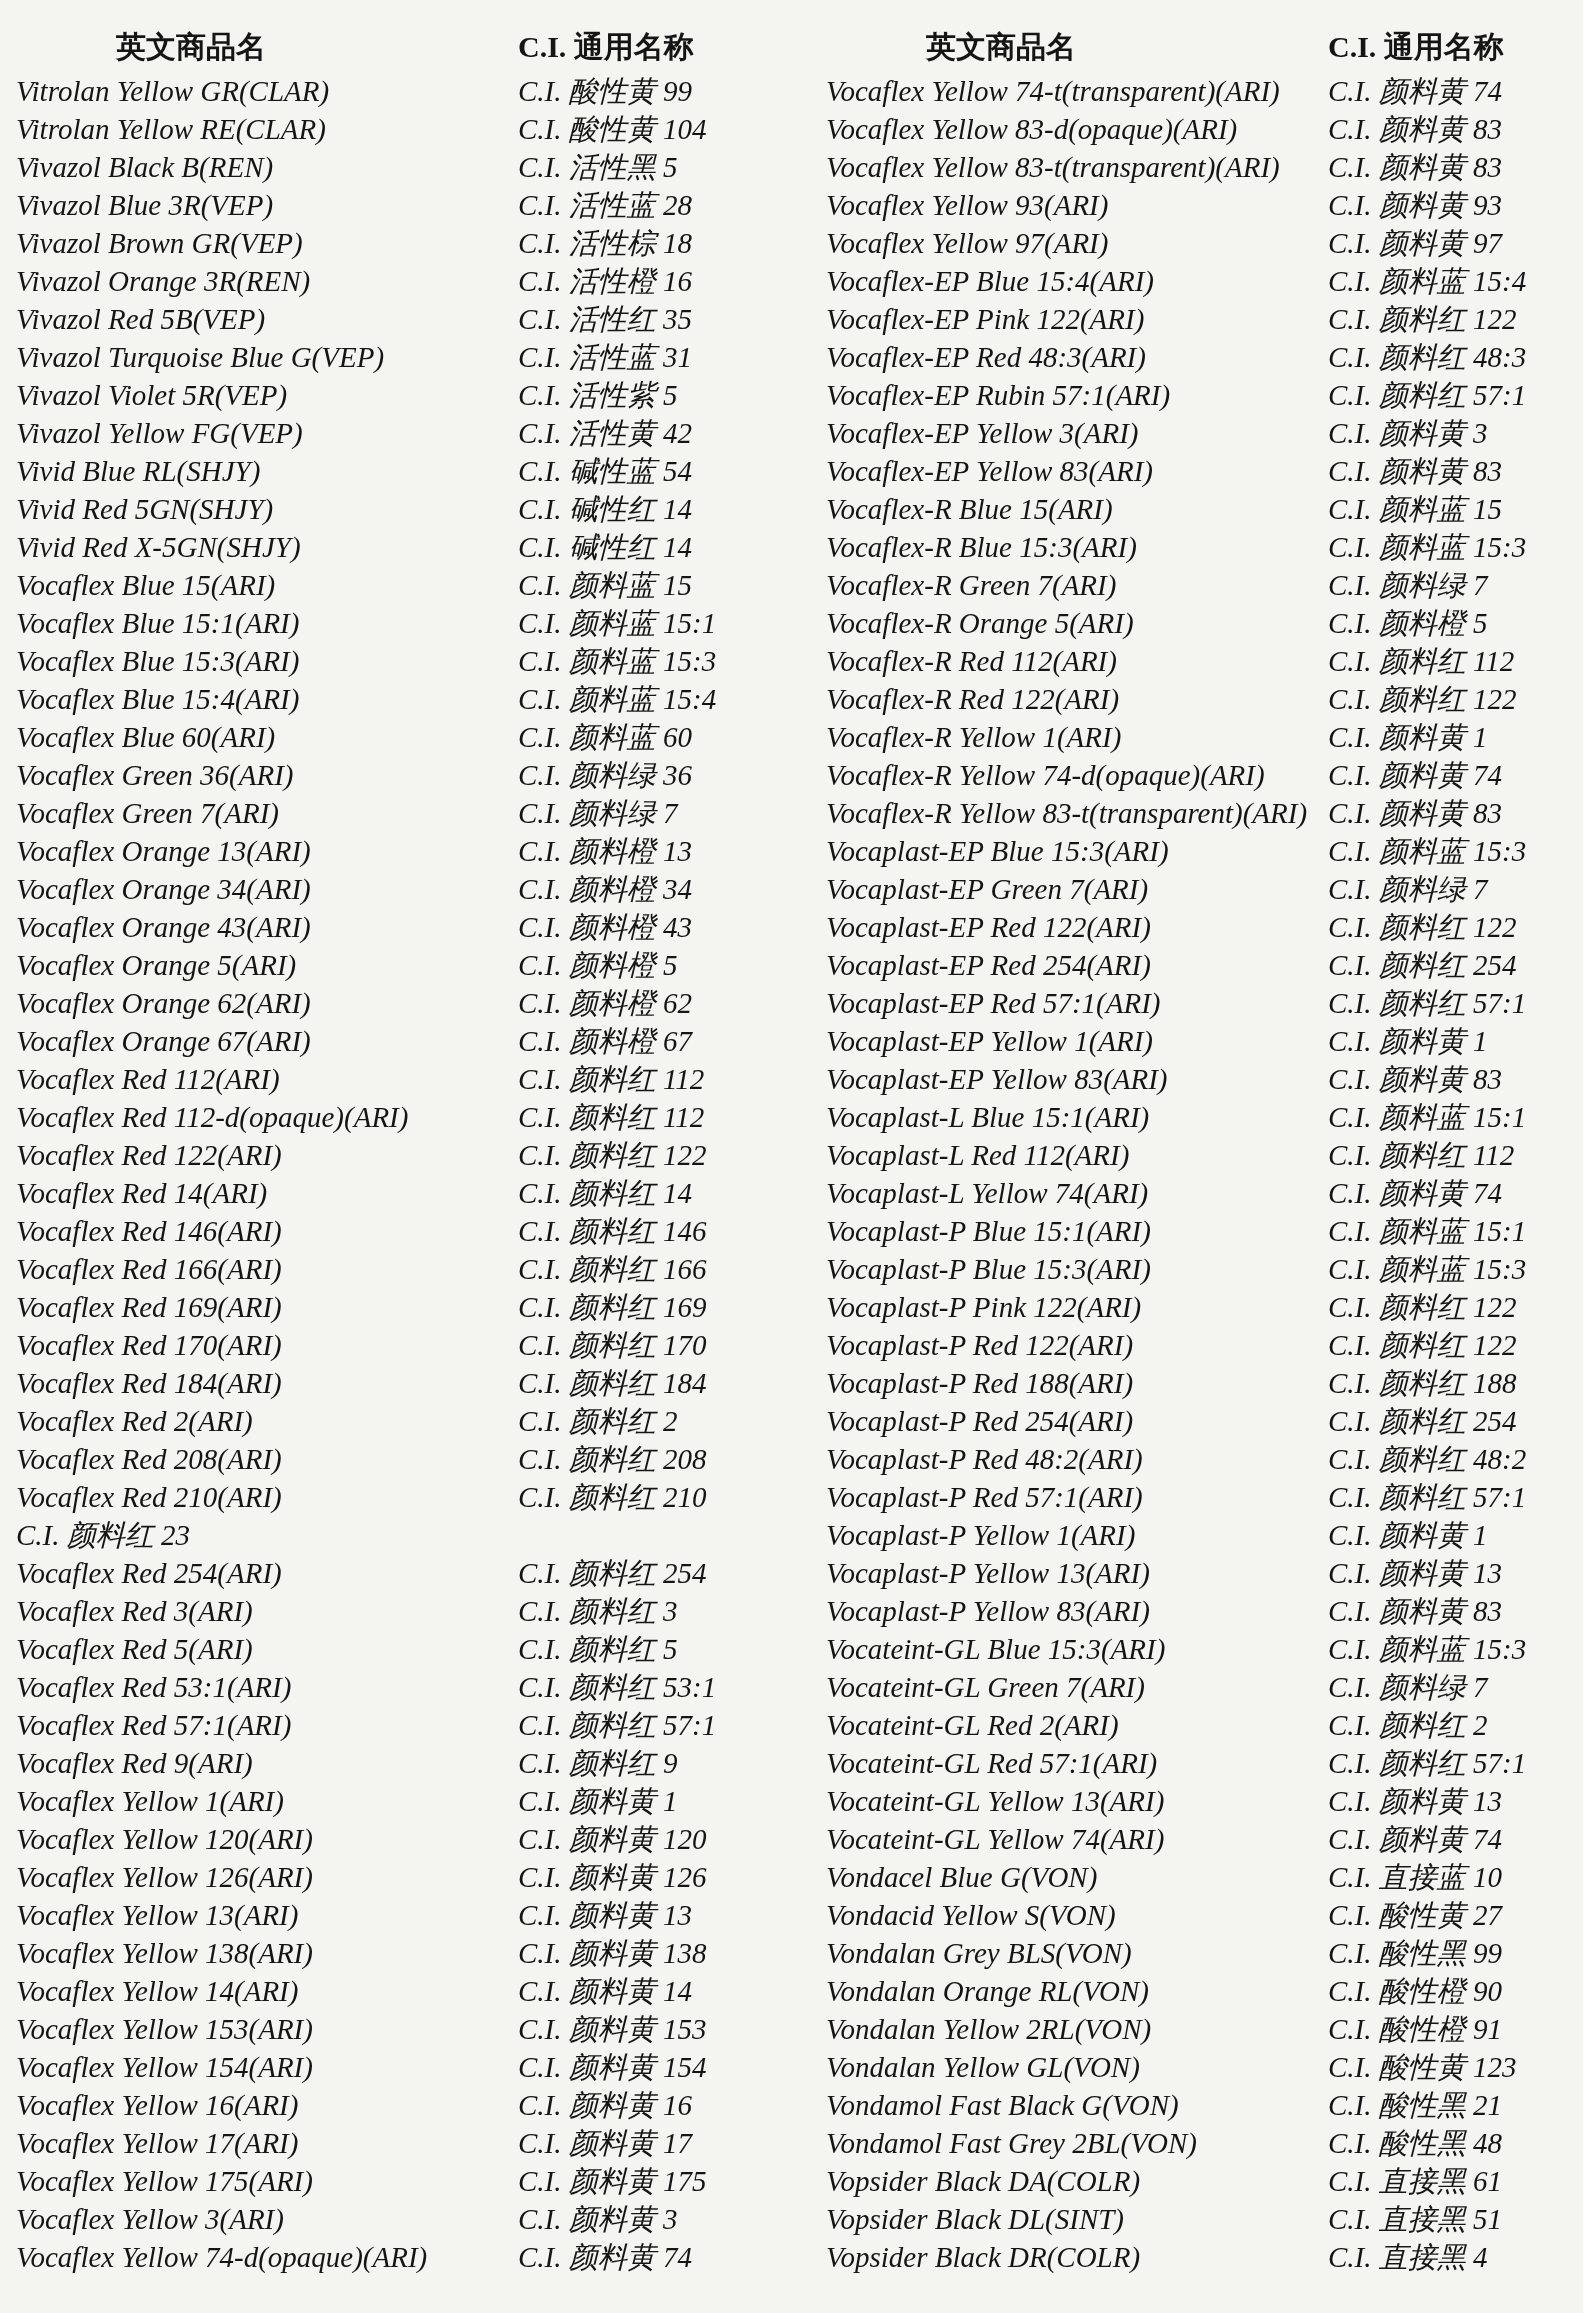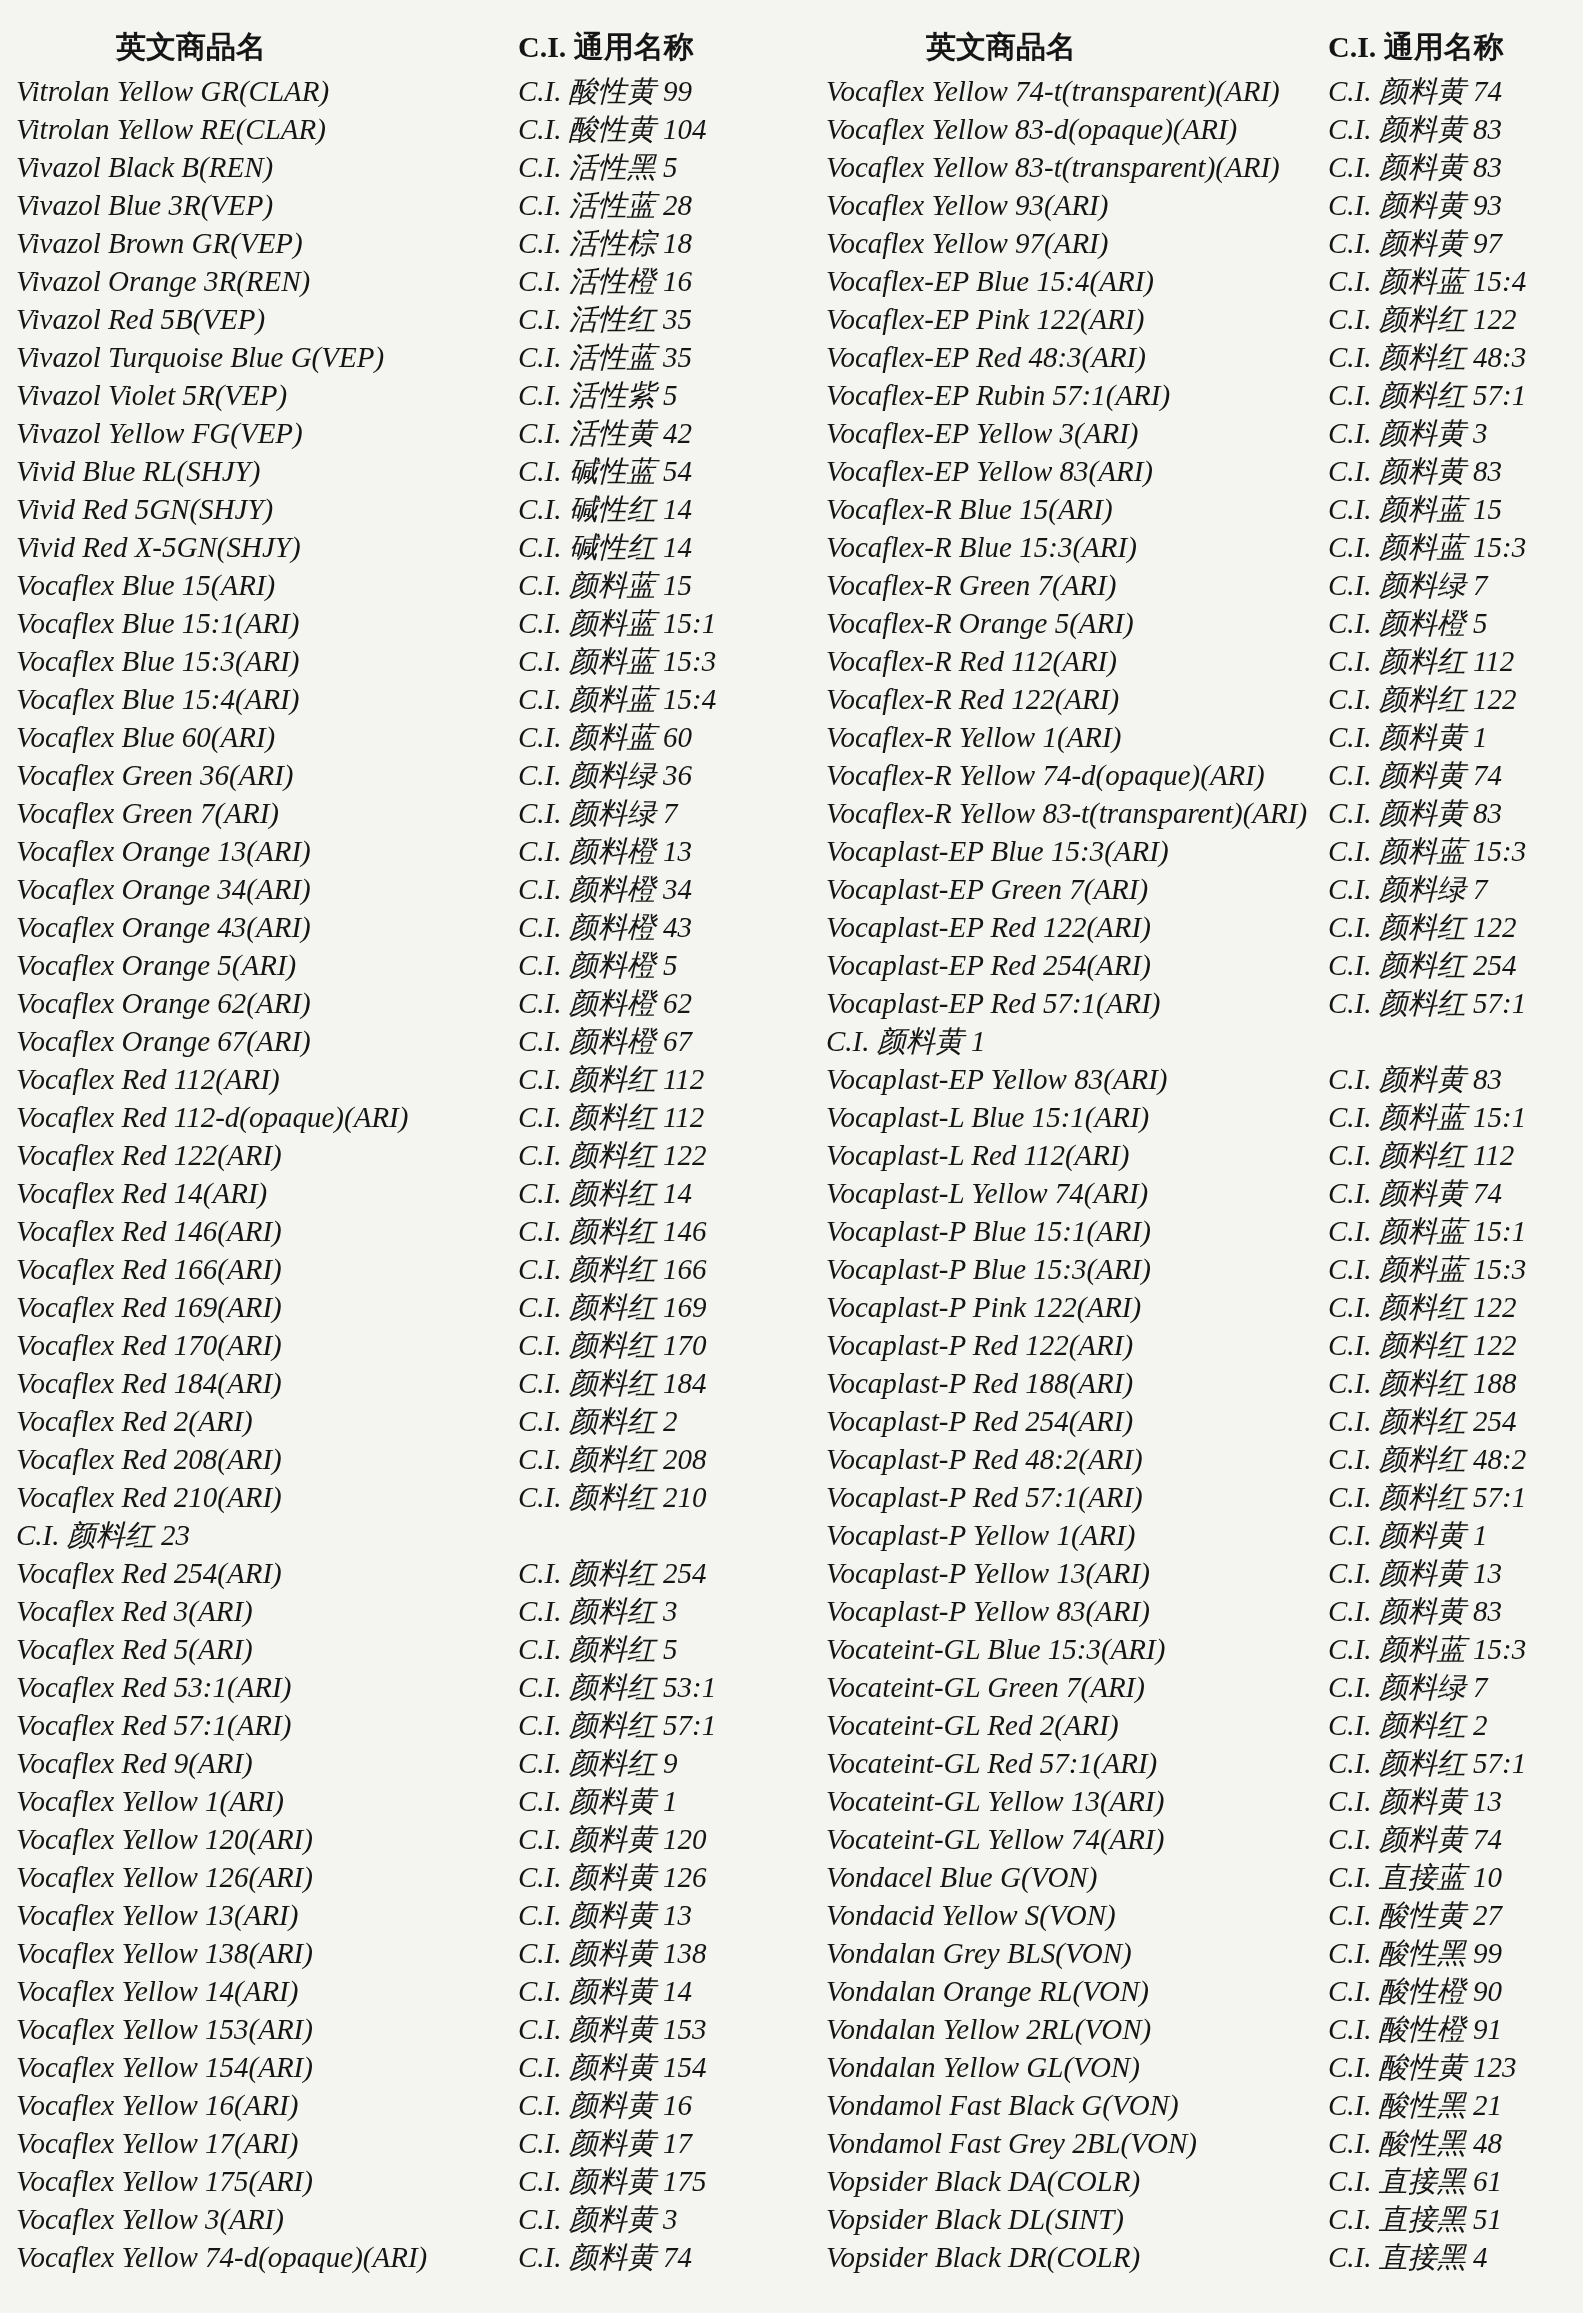--- a/index.html
+++ b/index.html
@@ -84,21 +84,21 @@
           <span class="cell ci">C.I. 活性橙 16</span>
         </div>
 
         <div class="row">
           <span class="cell name">Vivazol Red 5B(VEP)</span>
           <span class="cell ci">C.I. 活性红 35</span>
         </div>
 
         <div class="row">
           <span class="cell name">Vivazol Turquoise Blue G(VEP)</span>
-          <span class="cell ci">C.I. 活性蓝 35</span>
+          <span class="cell ci">C.I. 活性蓝 31</span>
         </div>
 
         <div class="row">
           <span class="cell name">Vivazol Violet 5R(VEP)</span>
           <span class="cell ci">C.I. 活性紫 5</span>
         </div>
 
         <div class="row">
           <span class="cell name">Vivazol Yellow FG(VEP)</span>
           <span class="cell ci">C.I. 活性黄 42</span>
@@ -472,20 +472,21 @@
           <span class="cell name">Vocaplast-EP Red 254(ARI)</span>
           <span class="cell ci">C.I. 颜料红 254</span>
         </div>
 
         <div class="row">
           <span class="cell name">Vocaplast-EP Red 57:1(ARI)</span>
           <span class="cell ci">C.I. 颜料红 57:1</span>
         </div>
 
         <div class="row">
+          <span class="cell name">Vocaplast-EP Yellow 1(ARI)</span>
           <span class="cell ci">C.I. 颜料黄 1</span>
         </div>
 
         <div class="row">
           <span class="cell name">Vocaplast-EP Yellow 83(ARI)</span>
           <span class="cell ci">C.I. 颜料黄 83</span>
         </div>
 
         <div class="row">
           <span class="cell name">Vocaplast-L Blue 15:1(ARI)</span>

